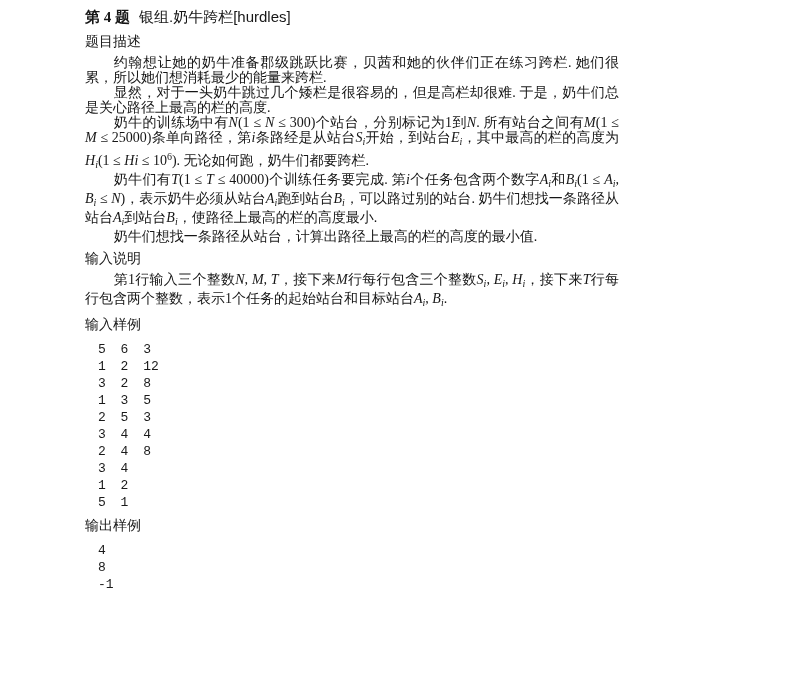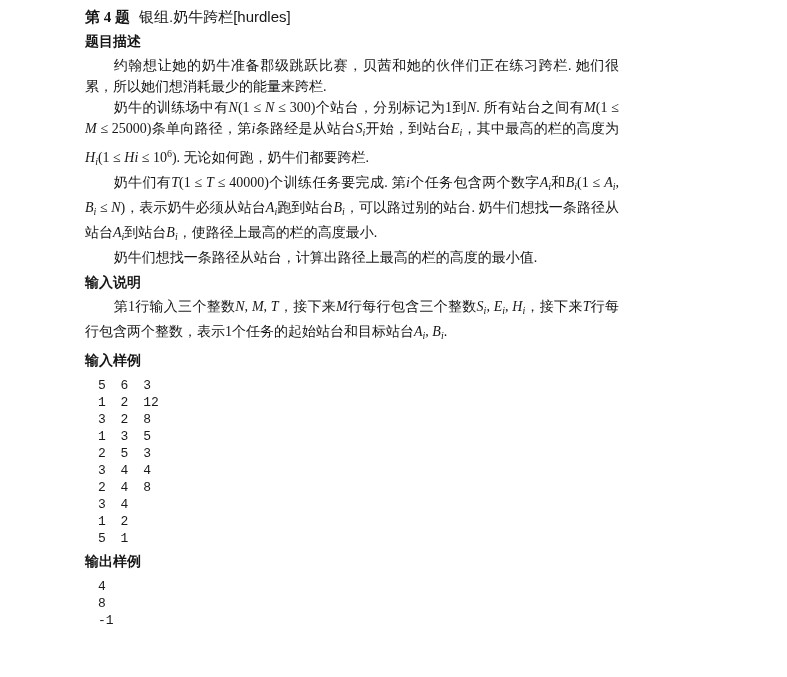--- a/index.html
+++ b/index.html
@@ -25,26 +25,26 @@
     white-space: nowrap;
   }
   .doc-title .t-name {
     font-family: "Liberation Sans", "DejaVu Sans", sans-serif;
     font-weight: 500;
     margin-left: 9px;
   }
   h2.sec {
     font-size: 14px;
     font-family: "Liberation Sans", "DejaVu Sans", sans-serif;
-    font-weight: bold;
+    font-weight: normal;
     margin: 6px 0 4px 0;
   }
   p.body {
     font-size: 14px;
-    line-height: 21px;
+    line-height: 15px;
     margin: 0;
     text-indent: 2.05em;
     text-align: justify;
   }
   .mv { font-style: italic; }
   .sub { font-size: 10px; vertical-align: -3px; }
   .sup { font-size: 10px; vertical-align: 5px; }
   pre.code {
     font-family: Liberation Mono, monospace;
     font-size: 13px;
@@ -57,20 +57,21 @@
 </style>
 </head>
 <body>
 
 <div class="page">
 
   <h1 class="doc-title"><span class="t-num">第 4 题</span><span class="t-name">银组.奶牛跨栏[hurdles]</span></h1>
 
   <h2 class="sec">题目描述</h2>
   <p class="body"><span>约翰想让她的奶牛准备郡级跳跃比赛，贝茜和她的伙伴们正在练习跨栏. 她们很累，所以她们想消耗最少的能量来跨栏.</span></p>
+  <p class="body"><span>显然，对于一头奶牛跳过几个矮栏是很容易的，但是高栏却很难. 于是，奶牛们总是关心路径上最高的栏的高度.</span></p>
   <p class="body"><span>奶牛的训练场中有</span><span class="mv">N</span><span>(1 ≤ </span><span class="mv">N</span><span> ≤ 300)个站台，分别标记为1到</span><span class="mv">N</span><span>. 所有站台之间有</span><span class="mv">M</span><span>(1 ≤ </span><span class="mv">M</span><span> ≤ 25000)条单向路径，第</span><span class="mv">i</span><span>条路经是从站台</span><span class="mv">S</span><span class="mv sub">i</span><span>开始，到站台</span><span class="mv">E</span><span class="mv sub">i</span><span>，其中最高的栏的高度为</span><span class="mv">H</span><span class="mv sub">i</span><span>(1 ≤ </span><span class="mv">Hi</span><span> ≤ 10</span><span class="sup">6</span><span>). 无论如何跑，奶牛们都要跨栏.</span></p>
   <p class="body"><span>奶牛们有</span><span class="mv">T</span><span>(1 ≤ </span><span class="mv">T</span><span> ≤ 40000)个训练任务要完成. 第</span><span class="mv">i</span><span>个任务包含两个数字</span><span class="mv">A</span><span class="mv sub">i</span><span>和</span><span class="mv">B</span><span class="mv sub">i</span><span>(1 ≤ </span><span class="mv">A</span><span class="mv sub">i</span><span>, </span><span class="mv">B</span><span class="mv sub">i</span><span> ≤ </span><span class="mv">N</span><span>)，表示奶牛必须从站台</span><span class="mv">A</span><span class="mv sub">i</span><span>跑到站台</span><span class="mv">B</span><span class="mv sub">i</span><span>，可以路过别的站台. 奶牛们想找一条路径从站台</span><span class="mv">A</span><span class="mv sub">i</span><span>到站台</span><span class="mv">B</span><span class="mv sub">i</span><span>，使路径上最高的栏的高度最小.</span></p>
   <p class="body"><span>奶牛们想找一条路径从站台，计算出路径上最高的栏的高度的最小值.</span></p>
 
   <h2 class="sec">输入说明</h2>
   <p class="body"><span>第1行输入三个整数</span><span class="mv">N, M, T</span><span>，接下来</span><span class="mv">M</span><span>行每行包含三个整数</span><span class="mv">S</span><span class="mv sub">i</span><span>, </span><span class="mv">E</span><span class="mv sub">i</span><span>, </span><span class="mv">H</span><span class="mv sub">i</span><span>，接下来</span><span class="mv">T</span><span>行每行包含两个整数，表示1个任务的起始站台和目标站台</span><span class="mv">A</span><span class="mv sub">i</span><span>, </span><span class="mv">B</span><span class="mv sub">i</span><span>.</span></p>
 
 
   <h2 class="sec">输入样例</h2>
   <pre class="code">5 6 3

